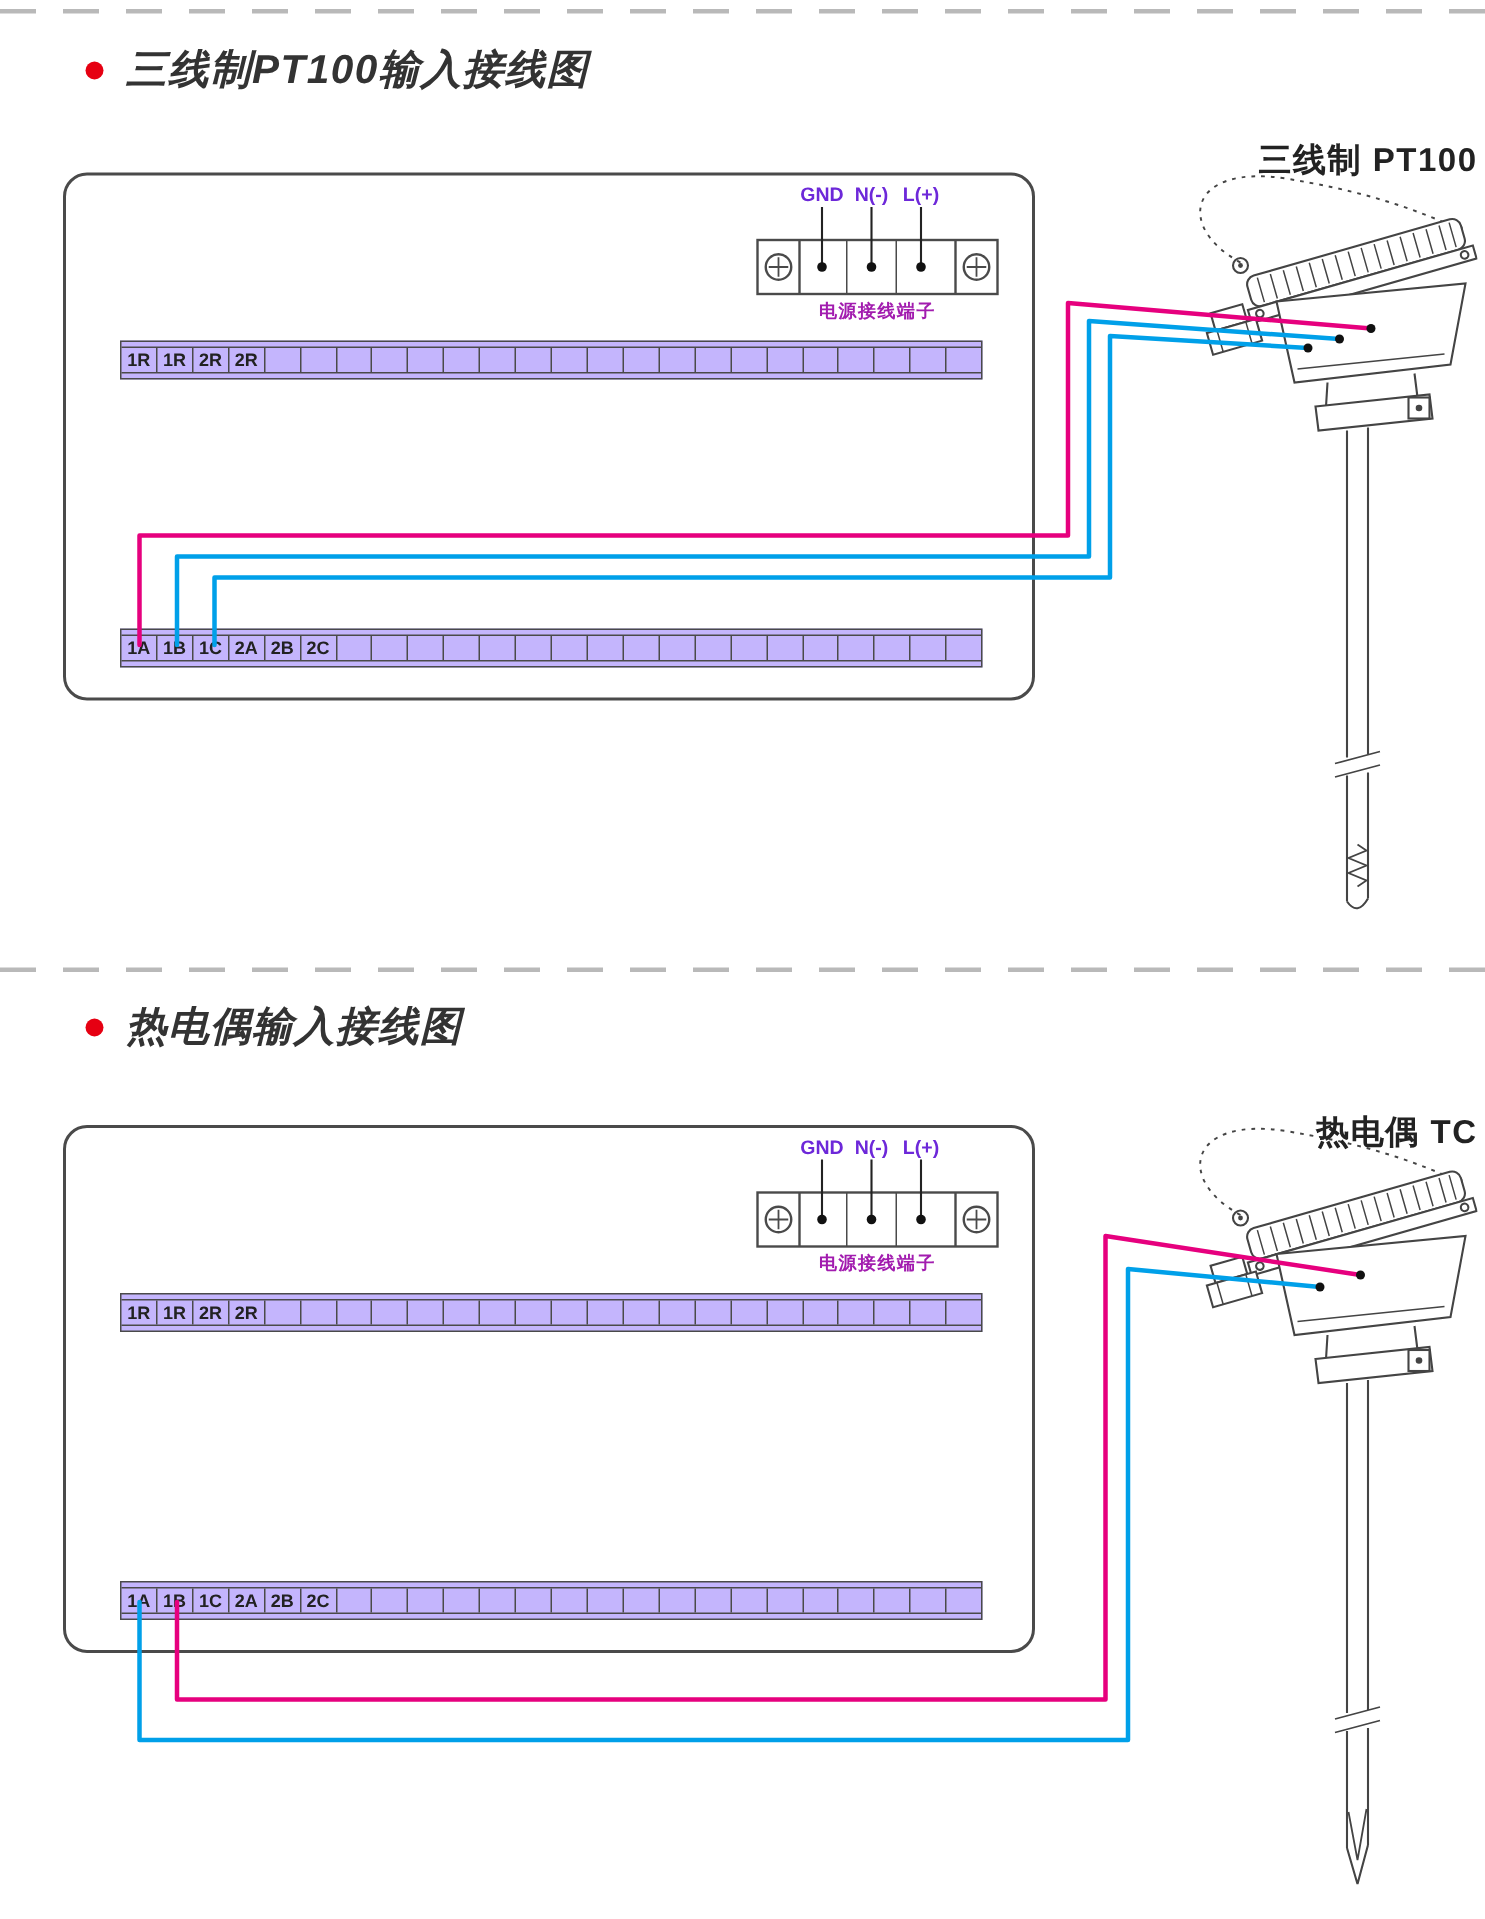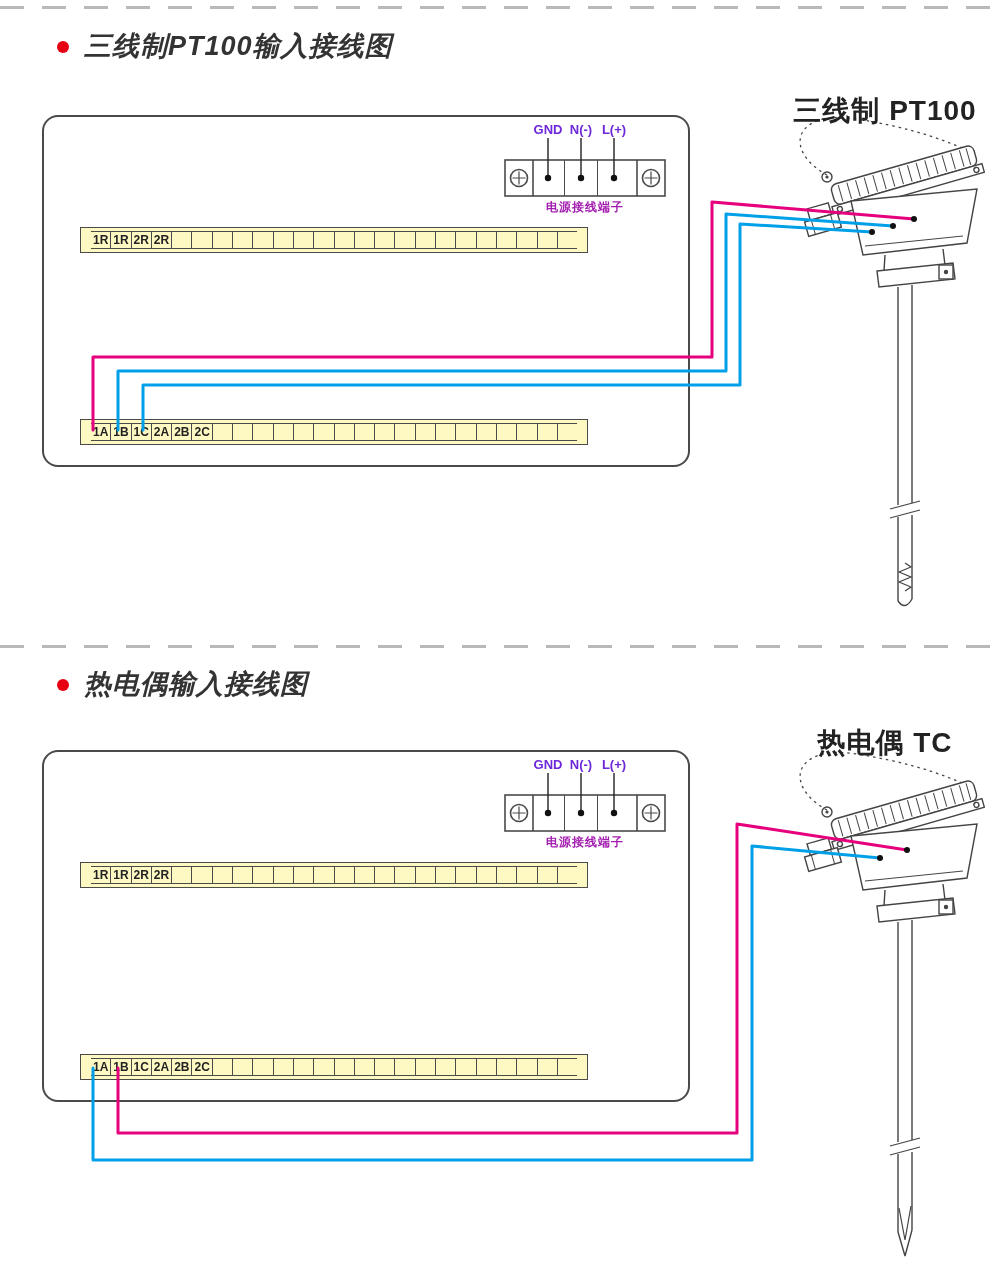--- a/index.html
+++ b/index.html
@@ -13,42 +13,42 @@
   }
   .bullet{position:absolute;width:12px;height:12px;border-radius:50%;background:#e60012;}
   .section-title{
     position:absolute;font-size:27px;font-weight:600;color:#333;letter-spacing:1px;white-space:nowrap;font-style:italic;
   }
   .panel{
     position:absolute;width:648px;height:352px;border:2px solid #4a4a4a;border-radius:16px;
     background:#fff;box-sizing:border-box;z-index:1;
   }
   .strip{
-    position:absolute;width:508px;height:26px;border:1.5px solid #4a4a4a;background:#fef9c3;
-    box-sizing:border-box;padding:3px 10px;z-index:2;
+    position:absolute;width:575px;height:26px;border:1.5px solid #4a4a4a;background:#c4b5fd;
+    box-sizing:border-box;padding:3px 0;z-index:2;
   }
   .cells{
     display:flex;height:100%;box-sizing:border-box;
     border-top:1px solid #4a4a4a;border-bottom:1px solid #4a4a4a;
   }
   .cell{
     flex:1;border-right:1px solid #4a4a4a;display:flex;align-items:center;justify-content:center;
     font-size:12px;font-weight:700;color:#222;line-height:1;
   }
   .cell:last-child{border-right:none;}
   .plabel{
     position:absolute;transform:translateX(-50%);font-size:13px;font-weight:700;color:#6d28d9;
     white-space:nowrap;z-index:6;
   }
   .pcaption{
     position:absolute;transform:translateX(-50%);font-size:12px;font-weight:700;color:#a21caf;
     white-space:nowrap;z-index:6;letter-spacing:1px;
   }
   .sensor-label{
-    position:absolute;width:200px;text-align:center;font-size:28px;font-weight:700;color:#222;
+    position:absolute;width:200px;text-align:right;font-size:22px;font-weight:700;color:#222;
     white-space:nowrap;z-index:6;letter-spacing:1px;
   }
   .sensor-svg{position:absolute;z-index:3;}
   #overlay{position:absolute;left:0;top:0;z-index:5;pointer-events:none;}
 </style>
 </head>
 <body>
 
 <div class="dashed-sep" style="top:6px"></div>
 <div class="dashed-sep" style="top:645px"></div>
@@ -214,21 +214,21 @@
       <div class="cell"></div>
       <div class="cell"></div>
       <div class="cell"></div>
       <div class="cell"></div>
       <div class="cell"></div>
       <div class="cell"></div>
       <div class="cell"></div>
     </div>
   </div>
 
-<div class="sensor-label" style="left:785px;top:724px">热电偶 TC</div>
+<div class="sensor-label" style="left:785px;top:740px">热电偶 TC</div>
 
 <svg class="sensor-svg" style="left:765px;top:750px" width="220" height="529" viewBox="0 0 220 529">
   <g stroke="#444" fill="none" stroke-width="1.4">
     <path d="M62,60 C 18,36 28,-6 92,4 C 135,11 168,20 204,36" stroke-dasharray="2.5,4" stroke-width="1.3"></path>
     <circle cx="62" cy="62" r="5"></circle>
     <circle cx="62" cy="62" r="1.6" fill="#444" stroke="none"></circle>
     <circle cx="205" cy="38" r="4.5"></circle>
     <circle cx="205" cy="38" r="1.5" fill="#444" stroke="none"></circle>
     <g transform="rotate(-16 140 78)">
       <rect x="70" y="50" width="148" height="21" rx="6" fill="#fff"></rect>

